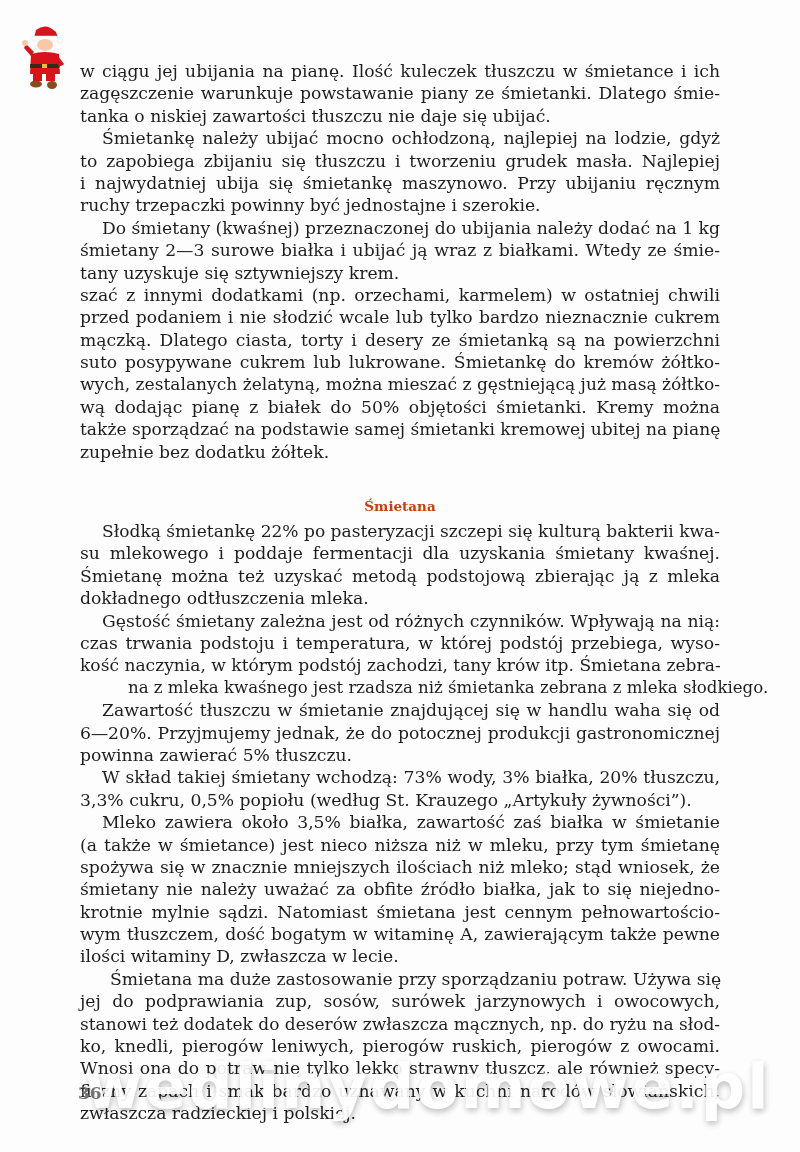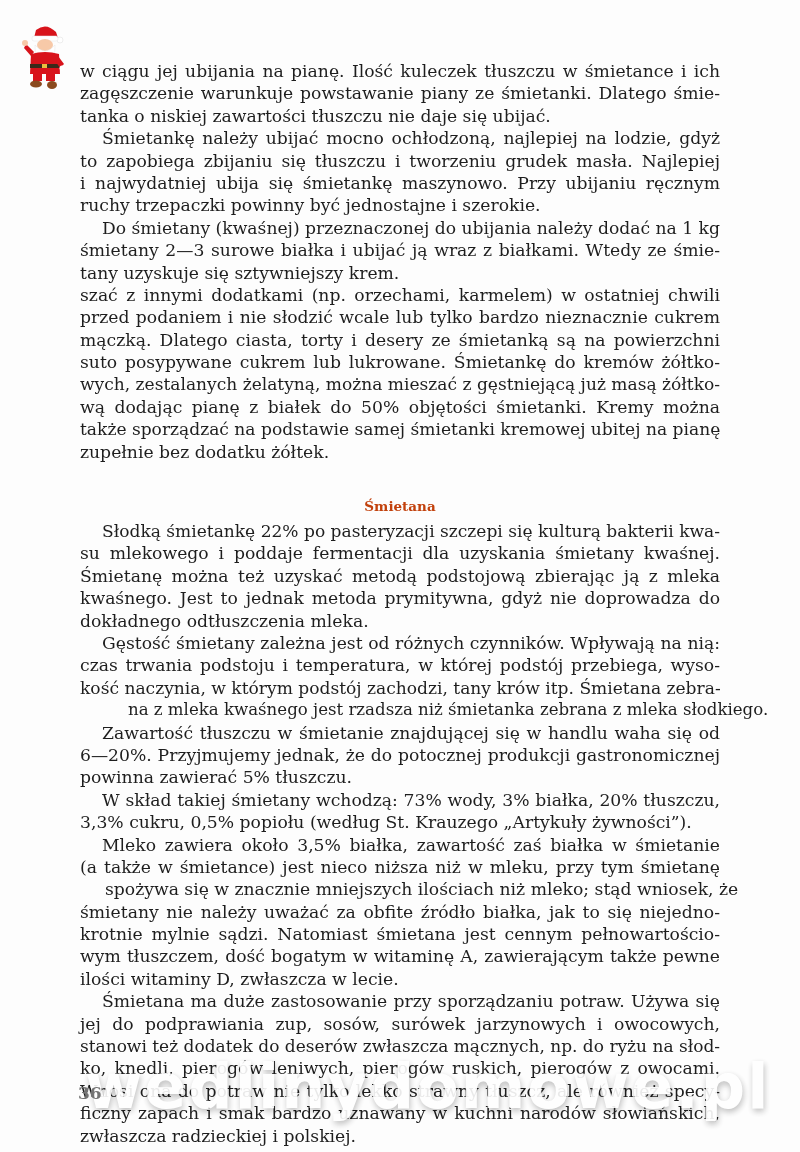--- a/index.html
+++ b/index.html
@@ -92,49 +92,48 @@
         <div class="line" style="font-size: 17.084px;"><span style="white-space: nowrap;">także sporządzać na podstawie samej śmietanki kremowej ubitej na pianę</span></div>
         <div class="line last"><span style="white-space: nowrap;">zupełnie bez dodatku żółtek.</span></div>
       </div>
     </div>
   <div class="heading">Śmietana</div>
   <div id="after">
       <div>
         <div class="line indent" style="font-size: 17.068px;"><span style="white-space: nowrap;">Słodką śmietankę 22% po pasteryzacji szczepi się kulturą bakterii kwa-</span></div>
         <div class="line"><span style="white-space: nowrap;">su mlekowego i poddaje fermentacji dla uzyskania śmietany kwaśnej.</span></div>
         <div class="line"><span style="white-space: nowrap;">Śmietanę można też uzyskać metodą podstojową zbierając ją z mleka</span></div>
-        <div class="line"><span style="white-space: nowrap;">kwaśnego. Jest to jednak metoda prymitywna, gdyż nie doprowadza do</span></div>
         <div class="line last"><span style="white-space: nowrap;">dokładnego odtłuszczenia mleka.</span></div>
       </div>
       <div>
         <div class="line indent"><span style="white-space: nowrap;">Gęstość śmietany zależna jest od różnych czynników. Wpływają na nią:</span></div>
         <div class="line"><span style="white-space: nowrap;">czas trwania podstoju i temperatura, w której podstój przebiega, wyso-</span></div>
         <div class="line" style="font-size: 17.0836px;"><span style="white-space: nowrap;">kość naczynia, w którym podstój zachodzi, tany krów itp. Śmietana zebra-</span></div>
         <div class="line last" style="font-size: 16.6014px; margin-left: 48px;"><span style="white-space: nowrap;">na z mleka kwaśnego jest rzadsza niż śmietanka zebrana z mleka słodkiego.</span></div>
       </div>
       <div>
         <div class="line indent"><span style="white-space: nowrap;">Zawartość tłuszczu w śmietanie znajdującej się w handlu waha się od</span></div>
         <div class="line"><span style="white-space: nowrap;">6—20%. Przyjmujemy jednak, że do potocznej produkcji gastronomicznej</span></div>
         <div class="line last"><span style="white-space: nowrap;">powinna zawierać 5% tłuszczu.</span></div>
       </div>
       <div>
         <div class="line indent"><span style="white-space: nowrap;">W skład takiej śmietany wchodzą: 73% wody, 3% białka, 20% tłuszczu,</span></div>
         <div class="line last"><span style="white-space: nowrap;">3,3% cukru, 0,5% popiołu (według St. Krauzego „Artykuły żywności”).</span></div>
       </div>
       <div>
         <div class="line indent"><span style="white-space: nowrap;">Mleko zawiera około 3,5% białka, zawartość zaś białka w śmietanie</span></div>
         <div class="line"><span style="white-space: nowrap;">(a także w śmietance) jest nieco niższa niż w mleku, przy tym śmietanę</span></div>
-        <div class="line"><span style="white-space: nowrap; margin-left: 25px;">spożywa się w znacznie mniejszych ilościach niż mleko; stąd wniosek, że</span></div>
+        <div class="line"><span style="white-space: nowrap;">spożywa się w znacznie mniejszych ilościach niż mleko; stąd wniosek, że</span></div>
         <div class="line"><span style="white-space: nowrap;">śmietany nie należy uważać za obfite źródło białka, jak to się niejedno-</span></div>
         <div class="line"><span style="white-space: nowrap;">krotnie mylnie sądzi. Natomiast śmietana jest cennym pełnowartościo-</span></div>
         <div class="line"><span style="white-space: nowrap;">wym tłuszczem, dość bogatym w witaminę A, zawierającym także pewne</span></div>
         <div class="line last"><span style="white-space: nowrap;">ilości witaminy D, zwłaszcza w lecie.</span></div>
       </div>
       <div>
-        <div class="line indent"><span style="white-space: nowrap;">Śmietana ma duże zastosowanie przy sporządzaniu potraw. Używa się</span></div>
+        <div class="line indent"><span style="white-space: nowrap; margin-left: 8px;">Śmietana ma duże zastosowanie przy sporządzaniu potraw. Używa się</span></div>
         <div class="line"><span style="white-space: nowrap;">jej do podprawiania zup, sosów, surówek jarzynowych i owocowych,</span></div>
         <div class="line" style="font-size: 17.0119px;"><span style="white-space: nowrap;">stanowi też dodatek do deserów zwłaszcza mącznych, np. do ryżu na słod-</span></div>
         <div class="line"><span style="white-space: nowrap;">ko, knedli, pierogów leniwych, pierogów ruskich, pierogów z owocami.</span></div>
         <div class="line"><span style="white-space: nowrap;">Wnosi ona do potraw nie tylko lekko strawny tłuszcz, ale również specy-</span></div>
         <div class="line"><span style="white-space: nowrap;">ficzny zapach i smak bardzo uznawany w kuchni narodów słowiańskich,</span></div>
         <div class="line last"><span style="white-space: nowrap;">zwłaszcza radzieckiej i polskiej.</span></div>
       </div>
     </div>
 </div>
 

